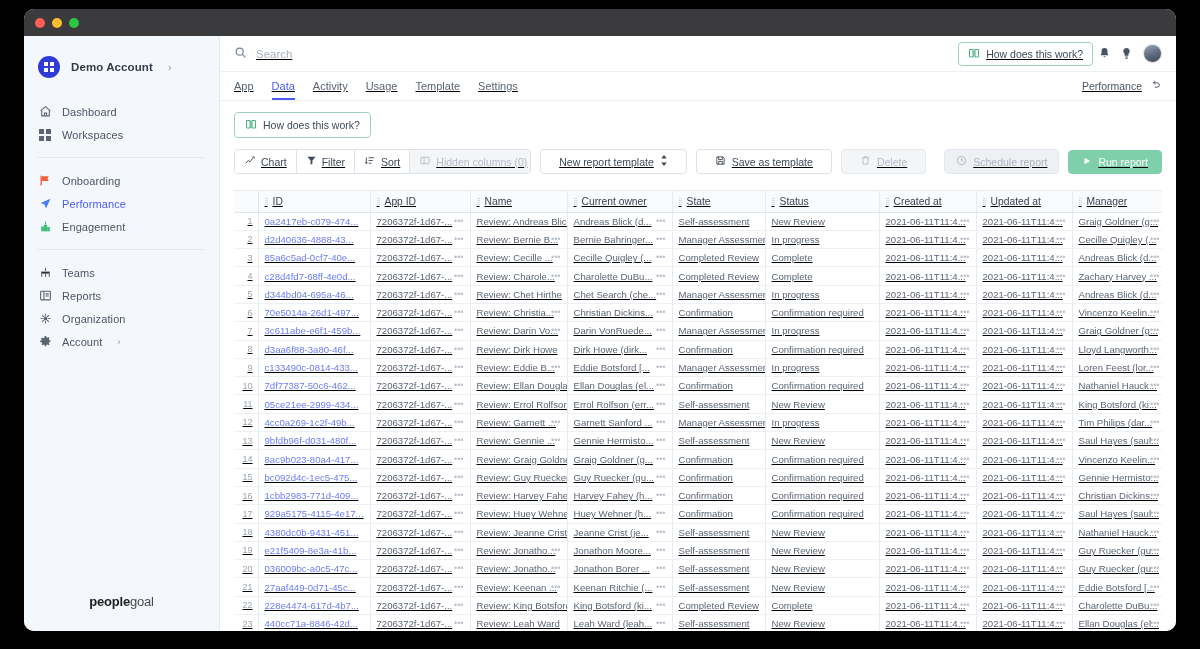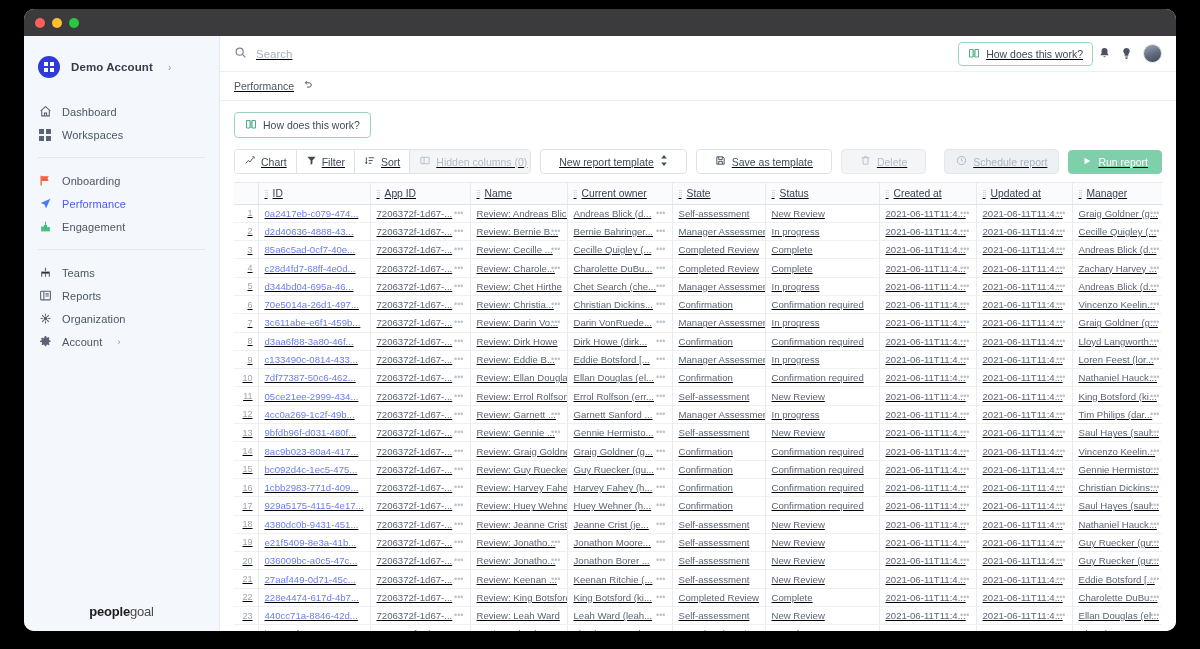--- a/index.html
+++ b/index.html
@@ -63,21 +63,21 @@
     height: 23px; padding: 0 14px; cursor: pointer;
   }
   .nav-item .ico { width: 14px; height: 14px; flex: 0 0 14px; display:flex; align-items:center; justify-content:center; }
   .nav-item .lbl { font-size: 11px; color: #4c5666; letter-spacing: .1px; }
   .nav-item.active .lbl { color: #4a5bf0; }
   .nav-caret { font-size: 9px; color: #8795a8; margin-left: 5px; }
   .nav-sep { height:1px; background:#e1e8f0; margin: 11px 14px; }
   .nav-group { display:flex; flex-direction: column; }
 
   .brand {
-    position: absolute; left: 0; right: 0; bottom: 12px;
+    position: absolute; left: 0; right: 0; bottom: 22px;
     text-align: center; font-size: 13px; color: #1d1d1f; letter-spacing: -.2px;
   }
   .brand b { font-weight: 800; }
   .brand span { font-weight: 400; color:#4a4a4c; }
 
   
   .main { flex: 1; display: flex; flex-direction: column; min-width: 0; background: #fff; text-decoration: underline; }
 
   .topbar {
     height: 36px; flex: 0 0 36px; display: flex; align-items: center;
@@ -116,21 +116,21 @@
 
   .content { flex: 1; padding: 11px 14px 0 14px; min-height:0; display:flex; flex-direction:column; }
 
   .hdw-row { margin-bottom: 11px; }
   .hdw-btn2 {
     display: inline-flex; align-items: center; gap: 6px;
     border: 1px solid #9ed3bb; border-radius: 4px;
     padding: 5px 10px; font-size: 10.5px; color: #3e4a5a; cursor: pointer; background:#fff;
   }
 
-  .toolbar { display: flex; align-items: center; gap: 9px; margin-bottom: 8px; }
+  .toolbar { display: flex; align-items: center; gap: 9px; margin-bottom: 16px; }
   .btn-group { display: flex; border: 1px solid #dde3ea; border-radius: 4px; overflow: hidden; background:#fff; }
   .tb-btn {
     display: flex; align-items: center; gap: 5px;
     padding: 5px 9px; font-size: 10.5px; color: #3e4a5a; cursor: pointer;
     border-right: 1px solid #dde3ea; background: #fff; white-space: nowrap;
   }
   .tb-btn:last-child { border-right: none; }
   .tb-btn.disabled { color: #b3bcc7; background: #f3f5f7; cursor: default; }
   .tb-solo {
     display: flex; align-items: center; gap: 6px;
@@ -340,20 +340,28 @@
           <svg width="13" height="13" viewBox="0 0 24 24" fill="#4a5361">
               <path d="M12 2a6 6 0 00-3.5 10.9V16h7v-3.1A6 6 0 0012 2z"></path>
               <rect x="9" y="17.5" width="6" height="1.8" rx=".9"></rect>
               <rect x="10" y="20.3" width="4" height="1.7" rx=".85"></rect>
             </svg>
         </div>
         <div class="avatar"></div>
       </div>
 
       <div class="tabbar">
+        <div class="tabs">
+          <div class="tab">App</div>
+          <div class="tab active">Data</div>
+          <div class="tab">Activity</div>
+          <div class="tab">Usage</div>
+          <div class="tab">Template</div>
+          <div class="tab">Settings</div>
+        </div>
         <div class="context">
           <span>Performance</span>
           <span>
             <svg width="13" height="13" viewBox="0 0 24 24" fill="none" stroke="#4c5666" stroke-width="1.8">
                 <path d="M9 7H15a4 4 0 010 8h-4"></path>
                 <path d="M11 4L8 7l3 3"></path>
               </svg>
           </span>
         </div>
       </div>

